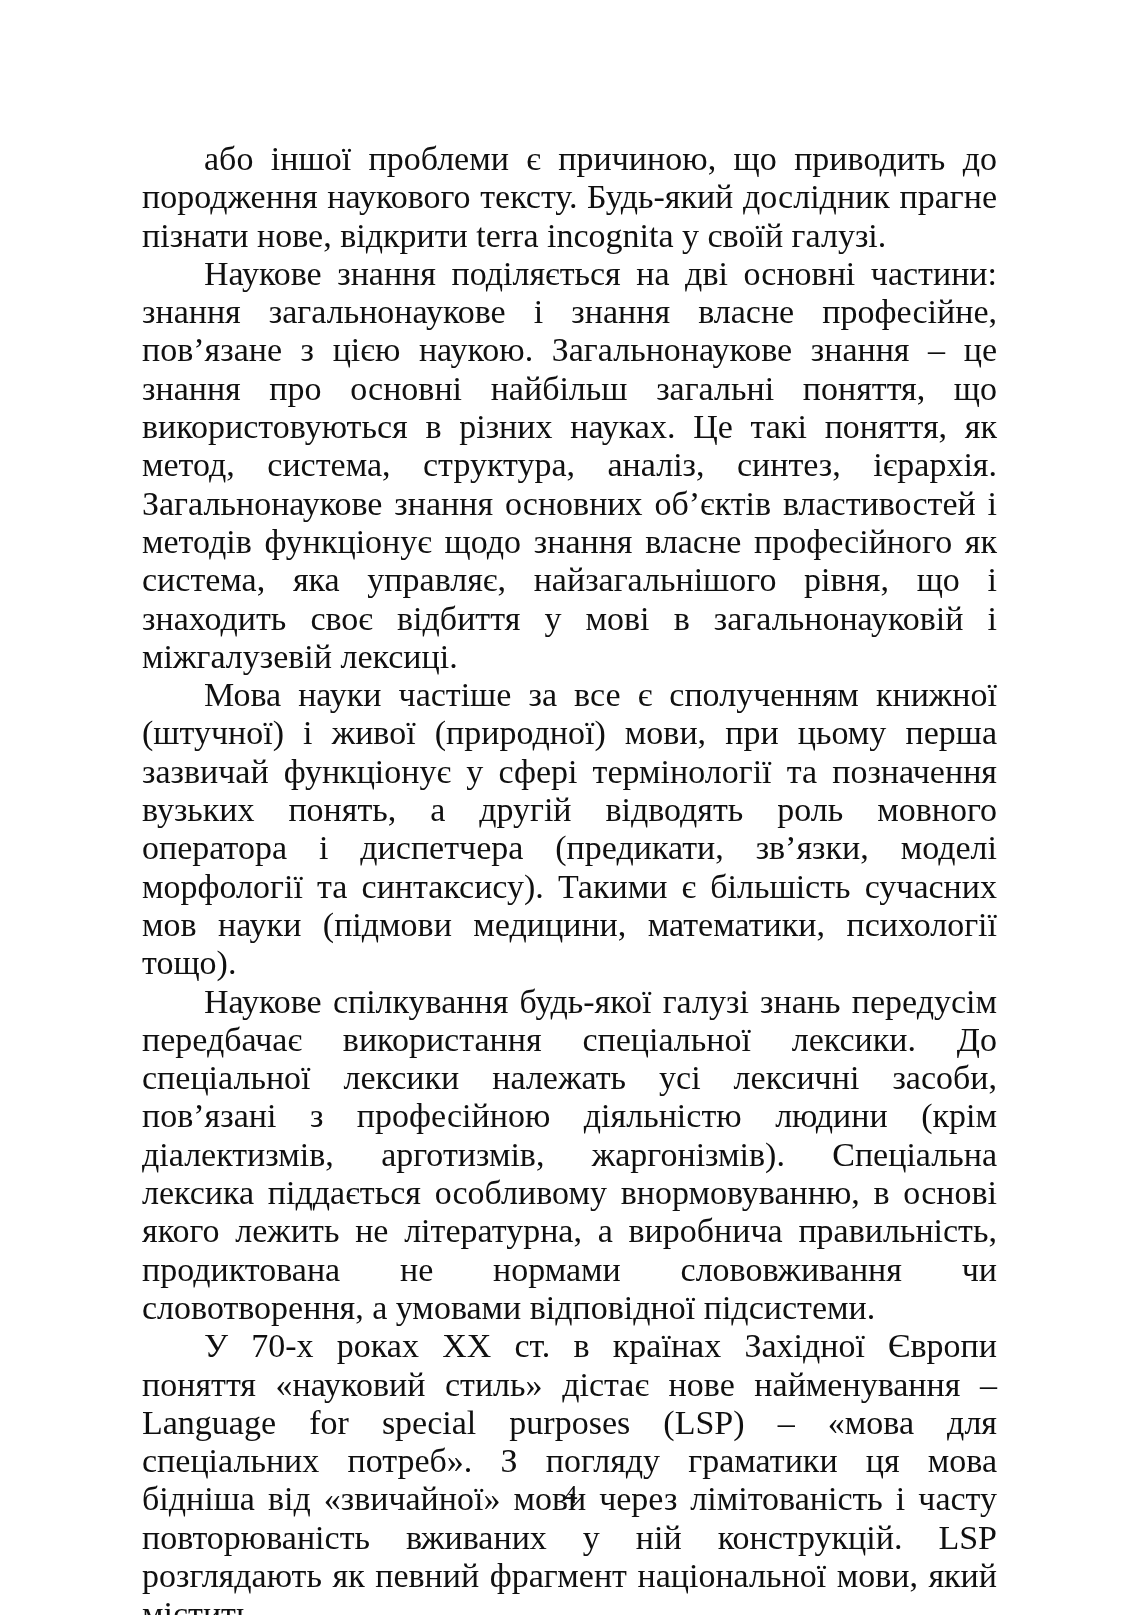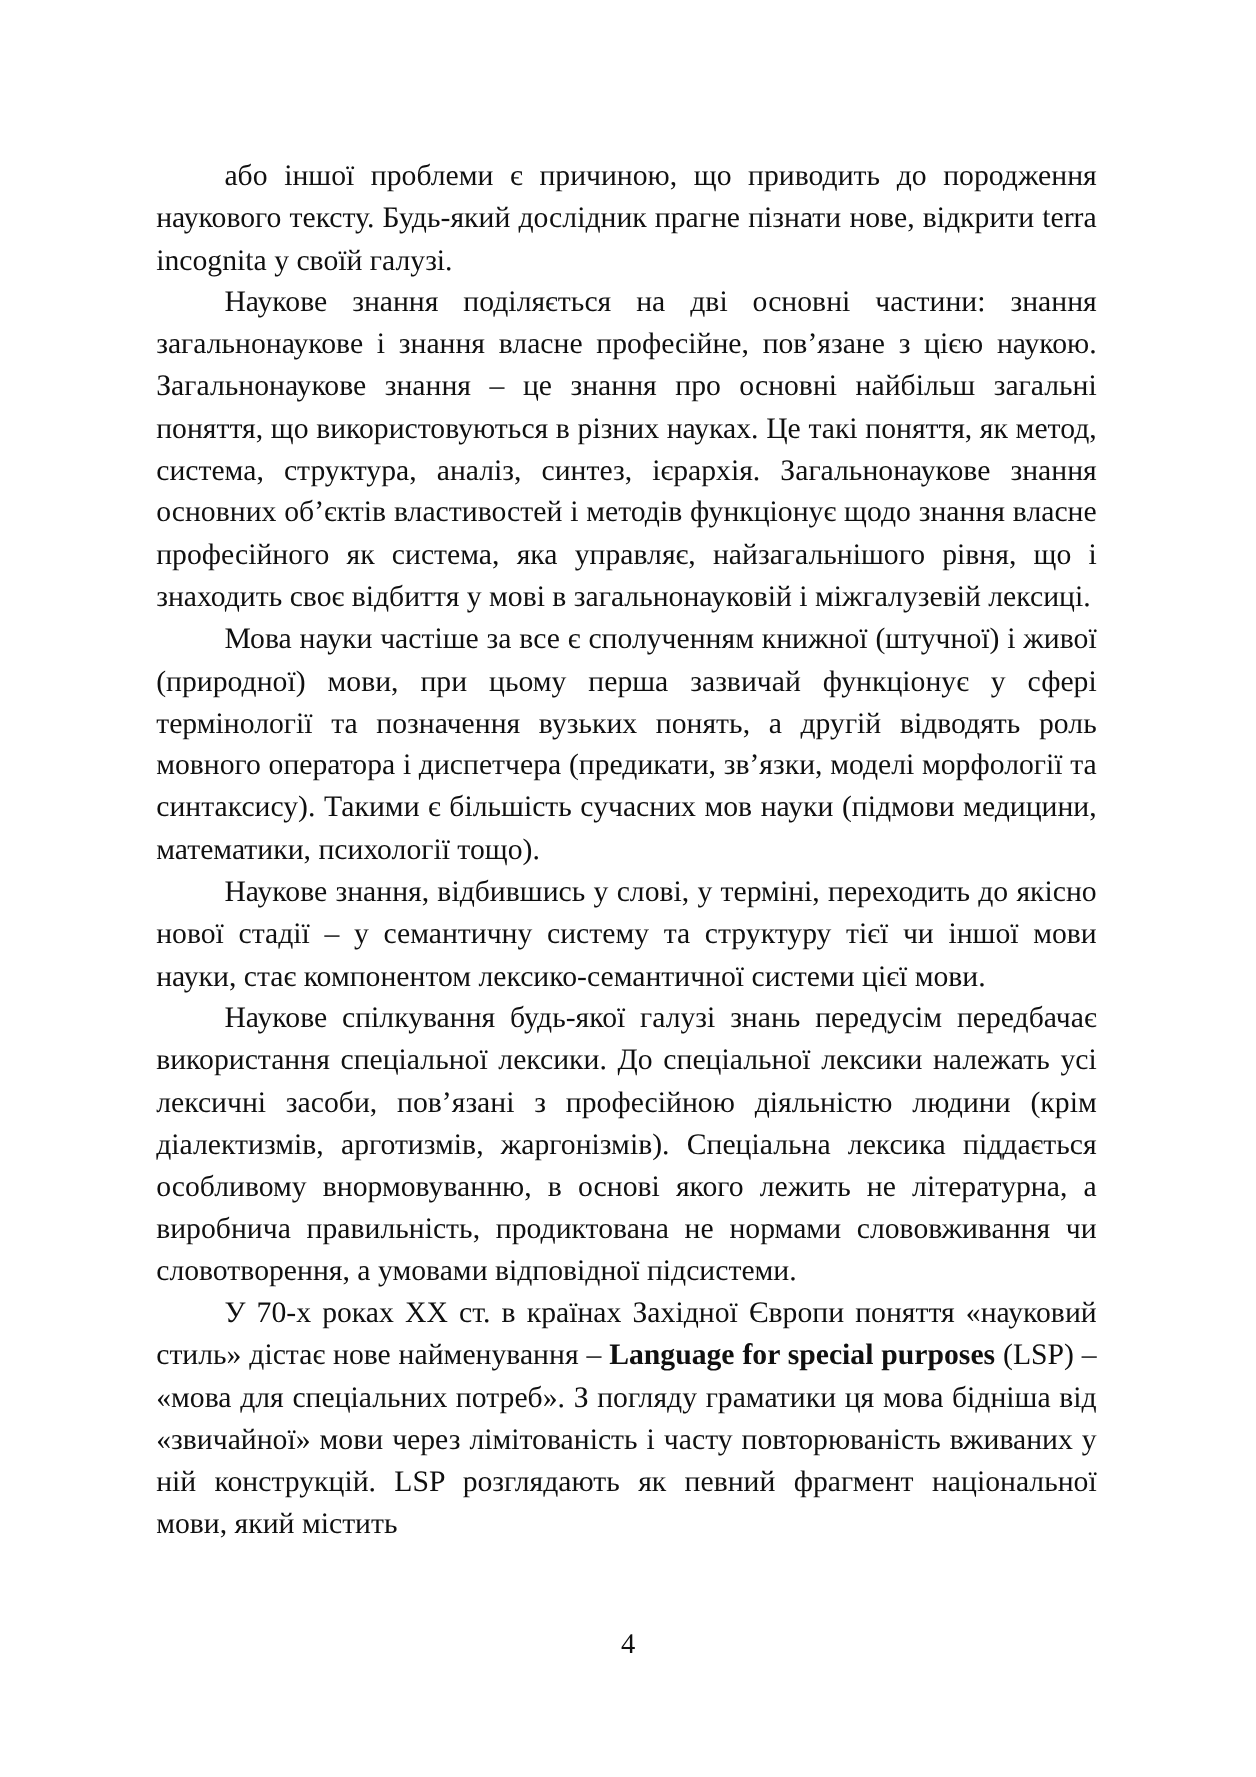--- a/index.html
+++ b/index.html
@@ -16,32 +16,32 @@
     overflow: hidden;
   }
   .text-block {
     position: absolute;
     left: 142px;
     top: 140px;
     width: 855px;
   }
   .para {
     font-family: "Liberation Serif", "DejaVu Serif", serif;
-    font-size: 27px;
+    font-size: 34px;
     line-height: 38.3px;
     color: #101010;
     text-align: justify;
     text-justify: inter-word;
     margin: 0;
     text-indent: 62px;
     -webkit-hyphens: auto;
     hyphens: auto;
   }
   .para .b {
-    font-weight: bold;
+    font-weight: normal;
   }
   .page-number {
     position: absolute;
     left: 0;
     top: 1480px;
     width: 1142px;
     text-align: center;
     font-family: "Liberation Serif", "DejaVu Serif", serif;
     font-size: 26px;
     color: #101010;
@@ -56,23 +56,20 @@
     <p class="para">
       <span>або іншої проблеми є причиною, що приводить до породження наукового тексту. Будь-який дослідник прагне пізнати нове, відкрити terra incognita у своїй галузі.</span>
     </p>
     <p class="para">
       <span>Наукове знання поділяється на дві основні частини: знання загальнонаукове і знання власне професійне, пов’язане з цією наукою. Загальнонаукове знання – це знання про основні найбільш загальні поняття, що використовуються в різних науках. Це такі поняття, як метод, система, структура, аналіз, синтез, ієрархія. Загальнонаукове знання основних об’єктів властивостей і методів функціонує щодо знання власне професійного як система, яка управляє, найзагальнішого рівня, що і знаходить своє відбиття у мові в загальнонауковій і міжгалузевій лексиці.</span>
     </p>
     <p class="para">
       <span> Мова науки частіше за все є сполученням книжної (штучної) і живої (природної) мови, при цьому перша зазвичай функціонує у сфері термінології та позначення вузьких понять, а другій відводять роль мовного оператора і диспетчера (предикати, зв’язки, моделі морфології та синтаксису). Такими є більшість сучасних мов науки (підмови медицини, математики, психології тощо).</span>
     </p>
     <p class="para">
-      <span>Наукове знання, відбившись у слові, у терміні, переходить до якісно нової стадії – у семантичну систему та структуру тієї чи іншої мови науки, стає компонентом лексико-семантичної системи цієї мови.</span>
-    </p>
-    <p class="para">
       <span>Наукове спілкування будь-якої галузі знань передусім передбачає використання спеціальної лексики. До спеціальної лексики належать усі лексичні засоби, пов’язані з професійною діяльністю людини (крім діалектизмів, арготизмів, жаргонізмів). Спеціальна лексика піддається особливому внормовуванню, в основі якого лежить не літературна, а виробнича правильність, продиктована не нормами слововживання чи словотворення, а умовами відповідної підсистеми.</span>
     </p>
     <p class="para">
       <span>У 70-х роках ХХ ст. в країнах Західної Європи поняття «науковий стиль» дістає нове найменування – </span><span class="b">Language for special purposes</span><span> (LSP) – «мова для спеціальних потреб». З погляду граматики ця мова бідніша від «звичайної» мови через лімітованість і часту повторюваність вживаних у ній конструкцій. LSP розглядають як певний фрагмент національної мови, який містить</span>
     </p>
   </div>
 
   <div class="page-number">4</div>
 
 </div>

